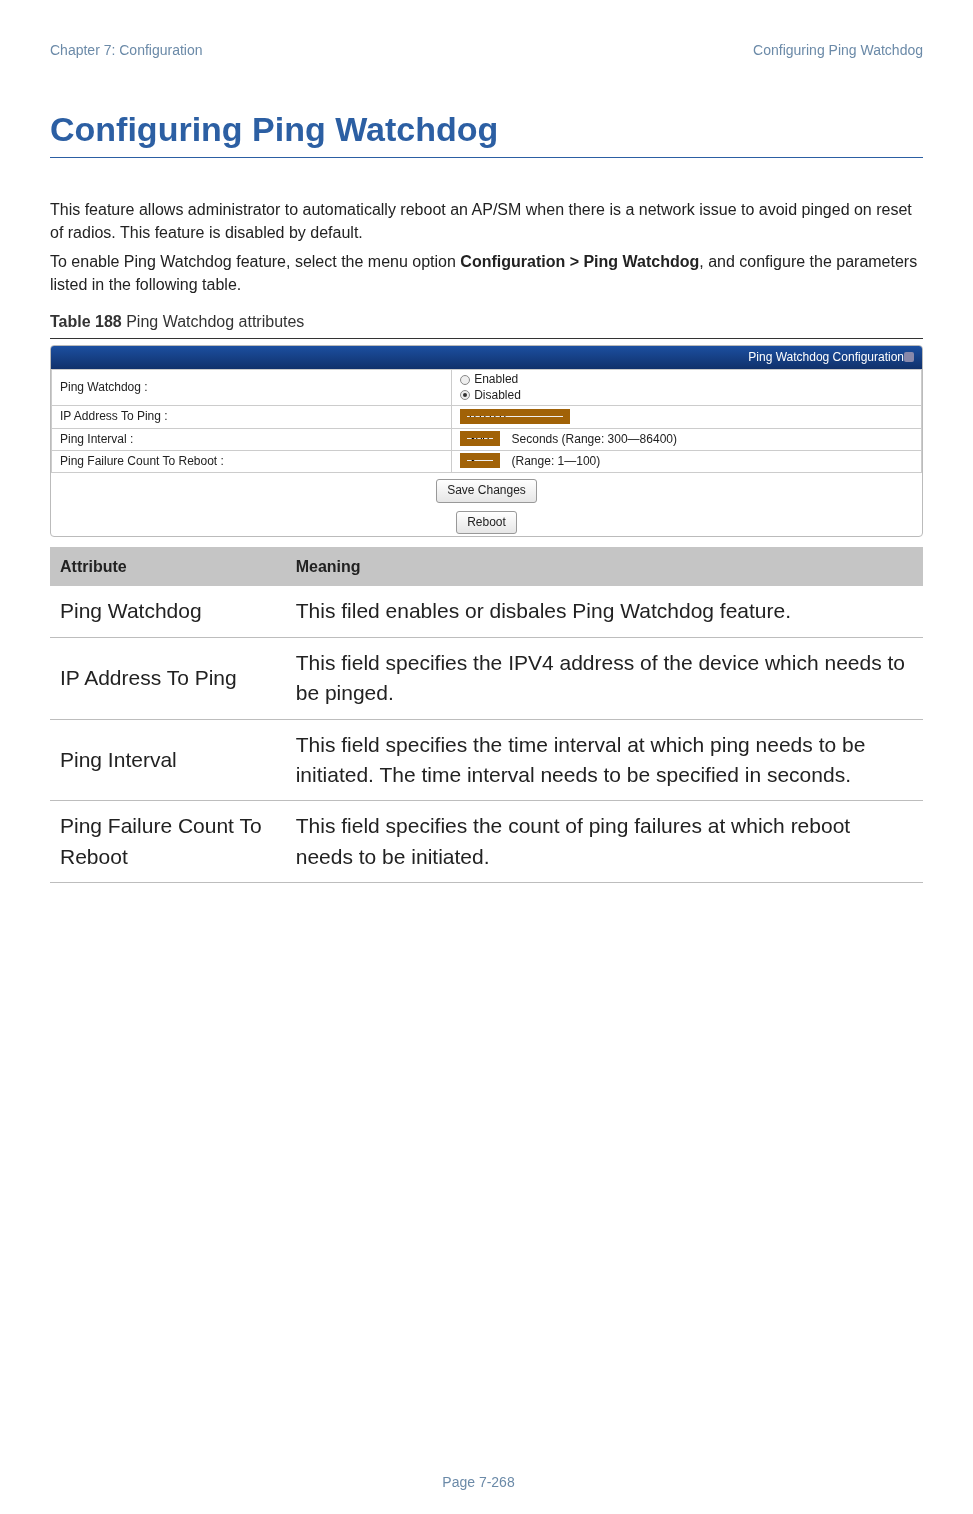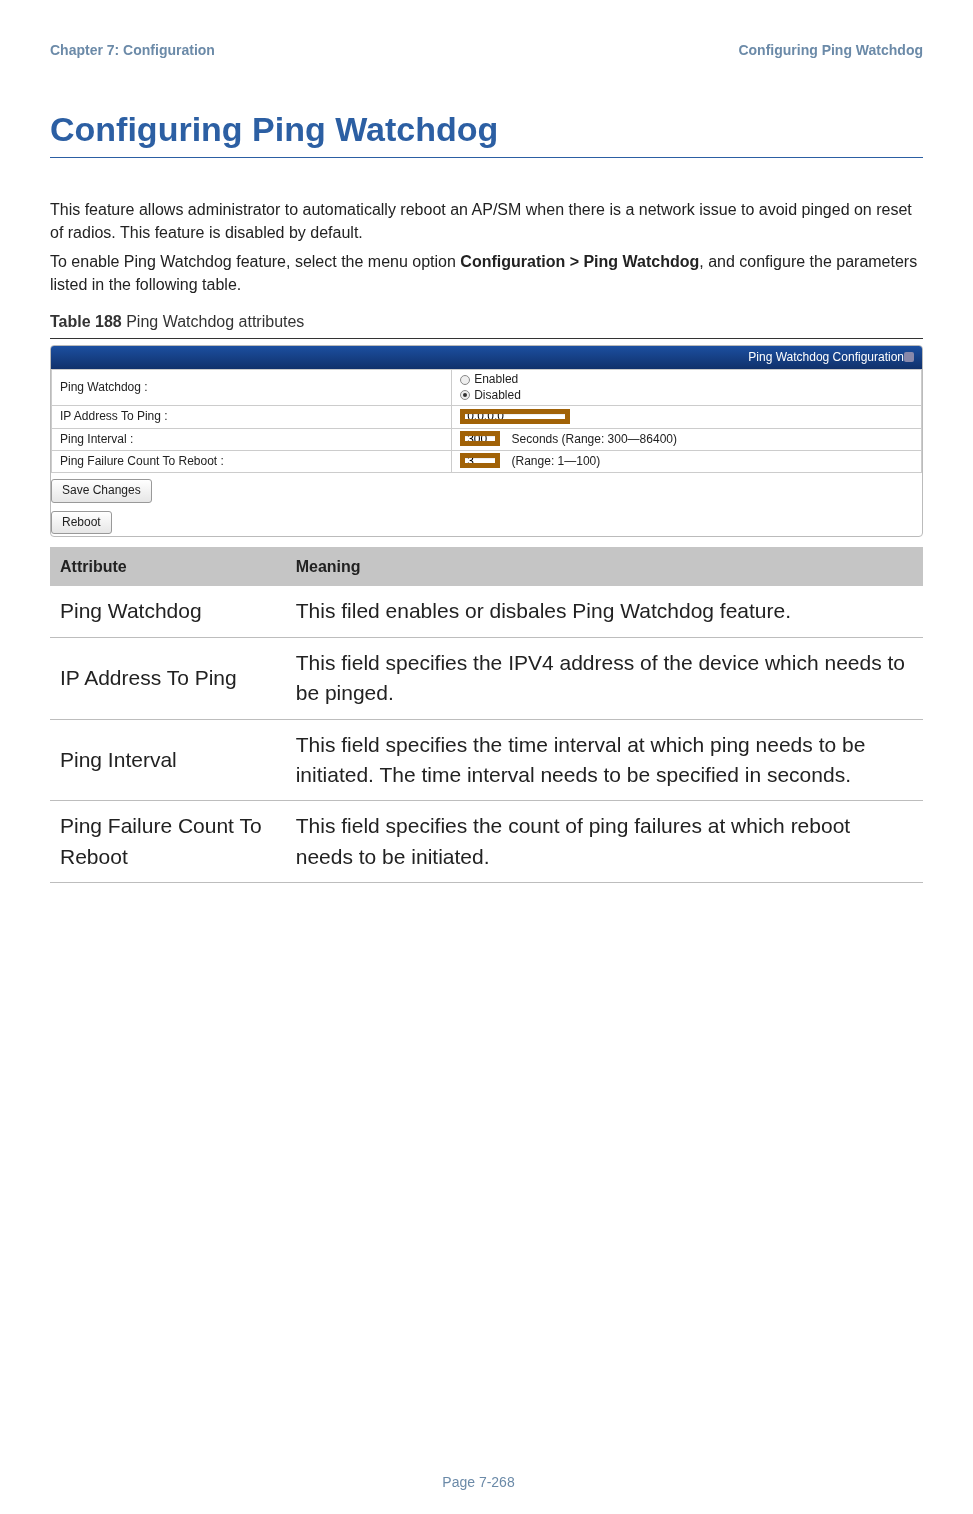--- a/index.html
+++ b/index.html
@@ -10,21 +10,20 @@
     color: #333;
     font-size: 16px;
     line-height: 1.45;
   }
   .header-row {
     display: flex;
     justify-content: space-between;
     color: #6b8aa8;
     font-size: 14px;
     margin-bottom: 45px;
-    font-weight: bold;
   }
   .header-row .left { }
   .header-row .right { }
   h1.page-title {
     color: #2c5fa3;
     font-size: 34px;
     font-weight: bold;
     margin: 0 0 4px 0;
     padding-bottom: 2px;
     border-bottom: 1.5px solid #2c5fa3;
@@ -65,28 +64,28 @@
     vertical-align:middle;
     height:18px;
   }
   table.form td.label { width:46%; }
   table.form td.value { width:54%; }
   .radio-row { display:flex; flex-direction:column; gap:0; line-height:1.3;}
   .radio-item { display:flex; align-items:center; gap:4px; }
   .radio-dot { width:10px;height:10px;border:1px solid #888;border-radius:50%;display:inline-block; position:relative; background:#eee;}
   .radio-dot.selected::after{content:'';position:absolute;inset:2px;background:#333;border-radius:50%;}
   input.text {
-    border:5px solid #a16207;
+    border:7px solid #a16207;
     font-size:12px;
     padding:0 2px;
     height:15px;
     box-shadow: inset 0 1px 1px rgba(0,0,0,0.07);
   }
   .suffix { margin-left:8px; color:#222; font-size:12px;}
-  .button-row { padding:6px 0 2px 0;}
+  .button-row { text-align:center; padding:6px 0 2px 0;}
   .btn {
     display:inline-block;
     padding:2px 10px;
     font-size:12px;
     border:1px solid #999;
     border-radius:3px;
     background:linear-gradient(#fff,#e6e6e6);
     cursor:pointer;
     color:#222;
   }

